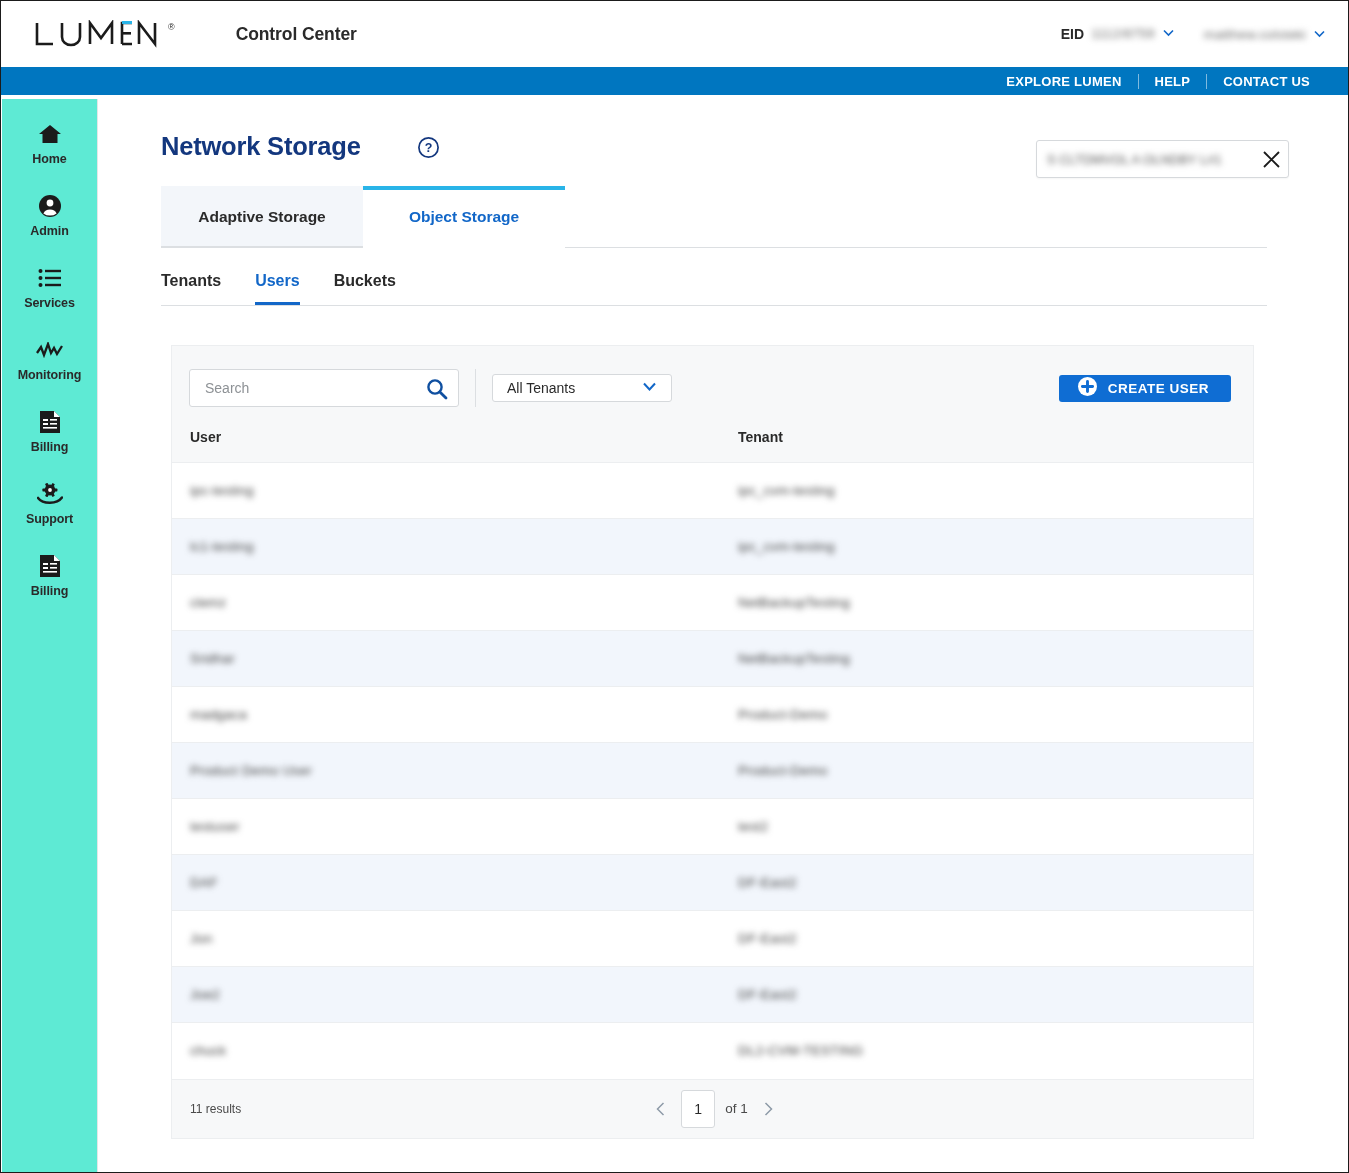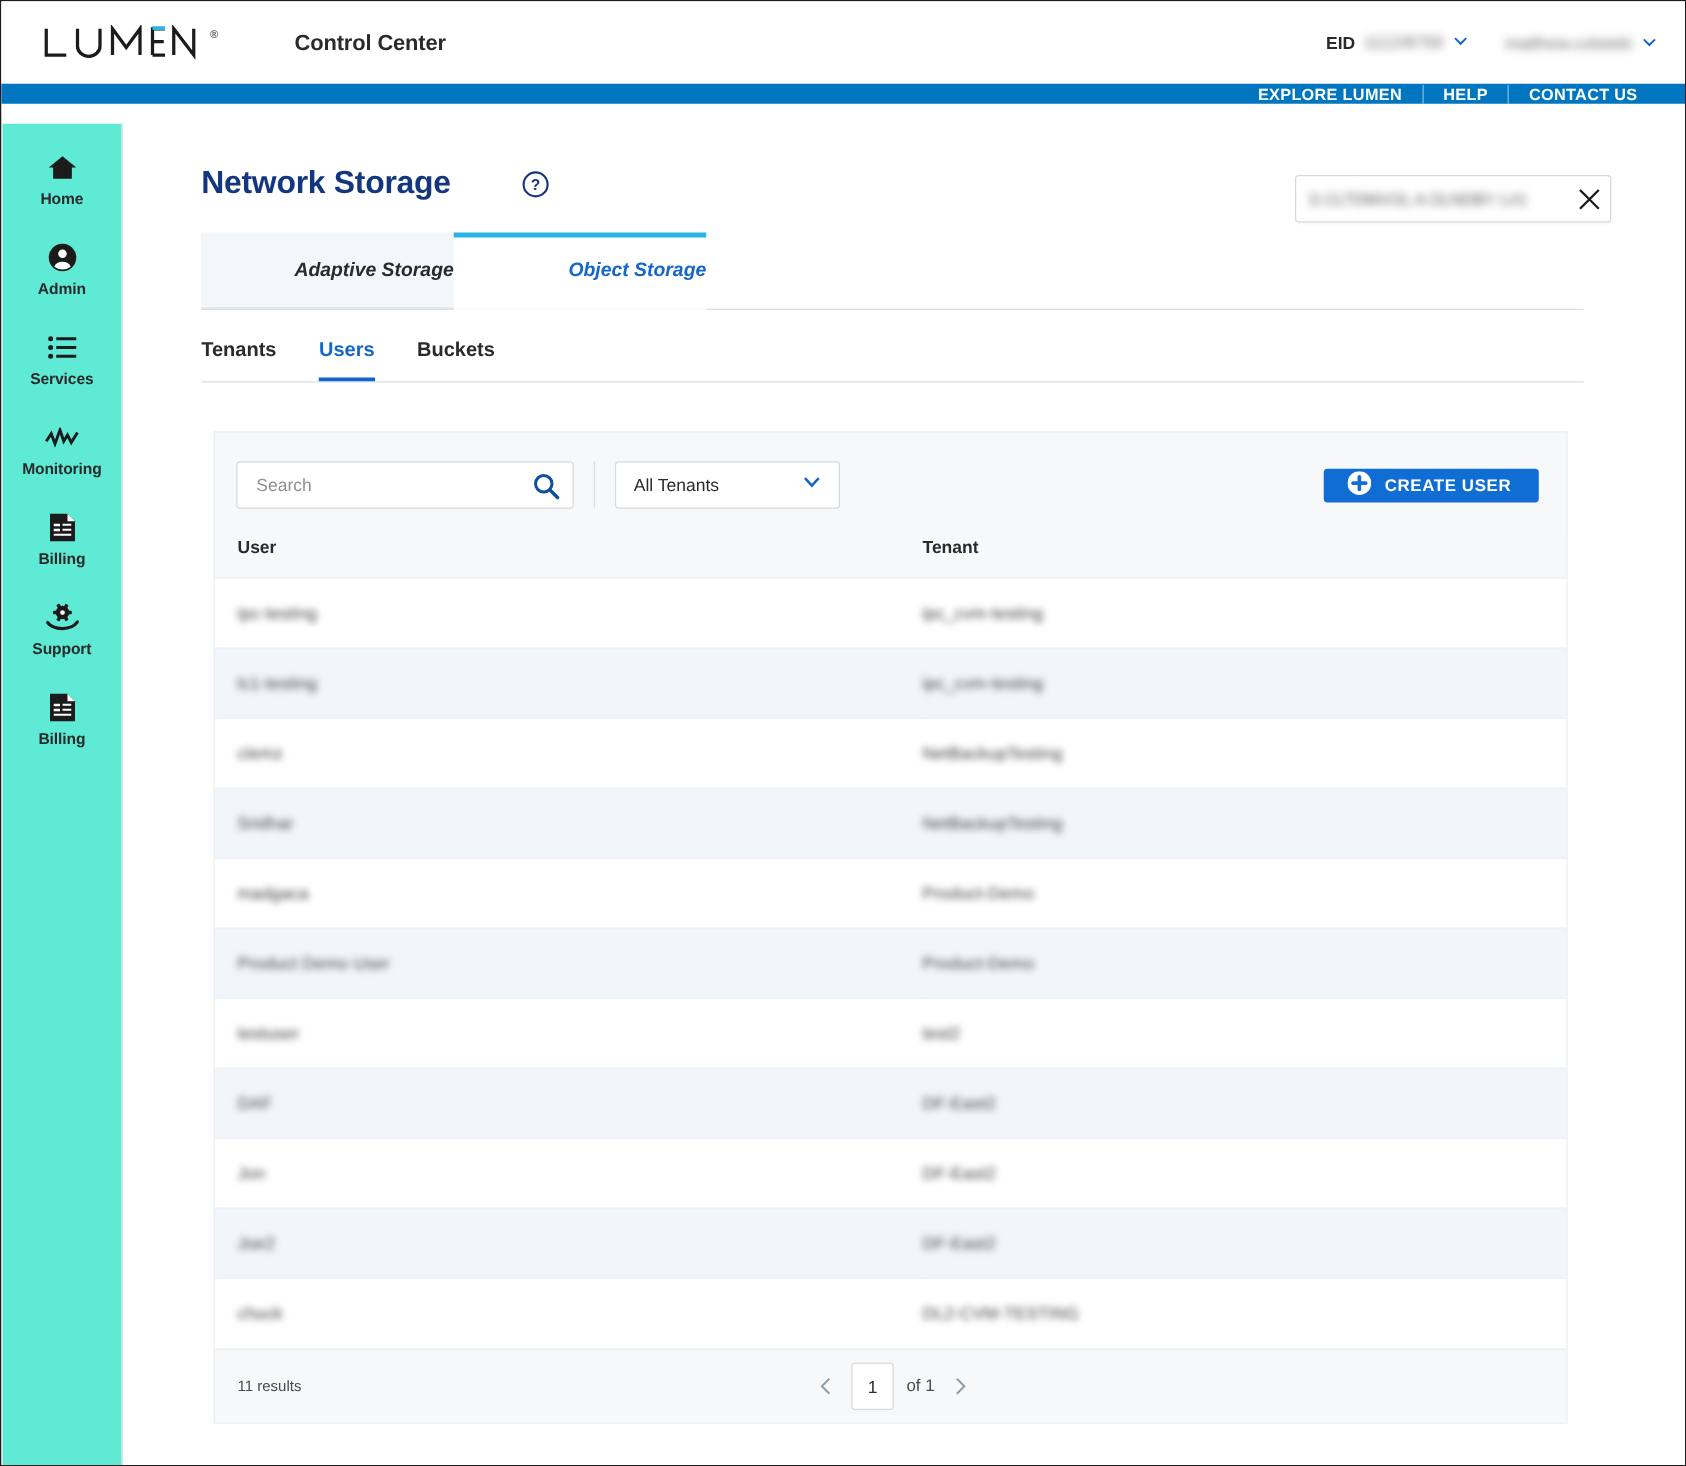--- a/index.html
+++ b/index.html
@@ -59,21 +59,21 @@
     letter-spacing: 0.2px;
   }
   .chev {
     width: 13px; height: 13px; flex: 0 0 auto;
   }
   .chev svg { display: block; }
 
   
   .bluebar {
     position: absolute; left: 0; top: 66px;
-    width: 1347px; height: 16px;
+    width: 1347px; height: 28px;
     background: #0076c0;
     display: flex; align-items: center; justify-content: flex-end;
   }
   .bluebar-links {
     display: flex; align-items: center; margin-right: 22px;
   }
   .bluebar-links a {
     color: #fff; text-decoration: none;
     font-size: 13px; font-weight: bold; letter-spacing: 0.25px;
     padding: 0 16px;
@@ -157,25 +157,24 @@
   .tabs {
     margin: 27px 0 0 62px;
     width: 1106px;
     display: flex;
     border-bottom: 1px solid #dcdfe2;
   }
   .tab {
     position: relative;
     padding: 22px 0 20px 0;
     width: 202px;
-    text-align: right;
+    text-align: center;
     font-size: 15.5px; font-weight: bold;
     cursor: pointer;
     background: transparent;
-    font-style: italic;
   }
   .tab.inactive {
     background: #f3f6fa;
     color: #2a2a2a;
     border-bottom: 1px solid #dcdfe2;
   }
   .tab.active {
     color: #1267c8;
     border-top: 4px solid #29b4e8;
     border-bottom: 1px solid #fff;
@@ -234,21 +233,21 @@
   .search-box input::placeholder { color: #8d9195; }
   .search-btn {
     position: absolute; right: 10px; top: 8px;
     cursor: pointer; background: none; border: 0; padding: 0;
   }
   .tool-sep {
     width: 1px; height: 38px; background: #dcdfe2;
     margin: 0 16px;
   }
   .select-box {
-    width: 180px; height: 38px;
+    width: 180px; height: 28px;
     background: #fff;
     border: 1px solid #d6d9dc;
     border-radius: 3px;
     display: flex; align-items: center; justify-content: space-between;
     padding: 0 13px 0 14px;
     cursor: pointer;
   }
   .select-value { font-size: 14px; color: #2a2a2a; }
   .btn-create {
     margin-left: auto;

